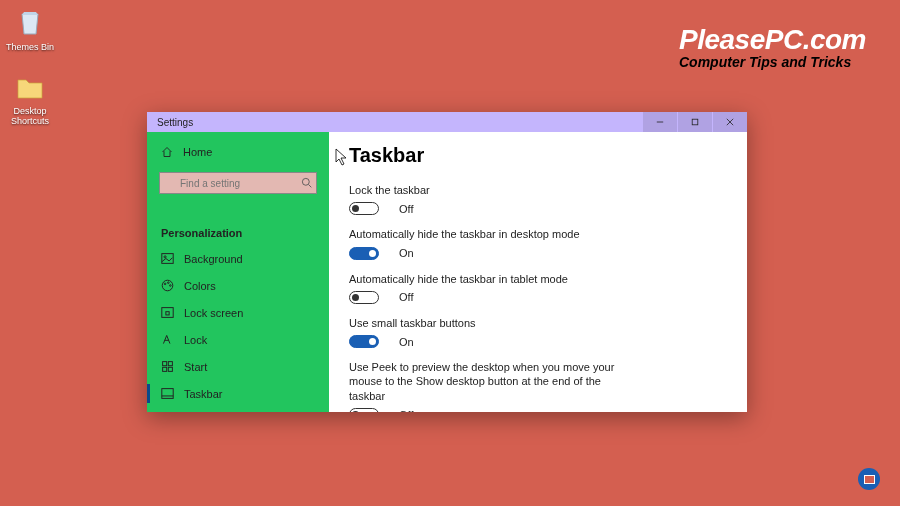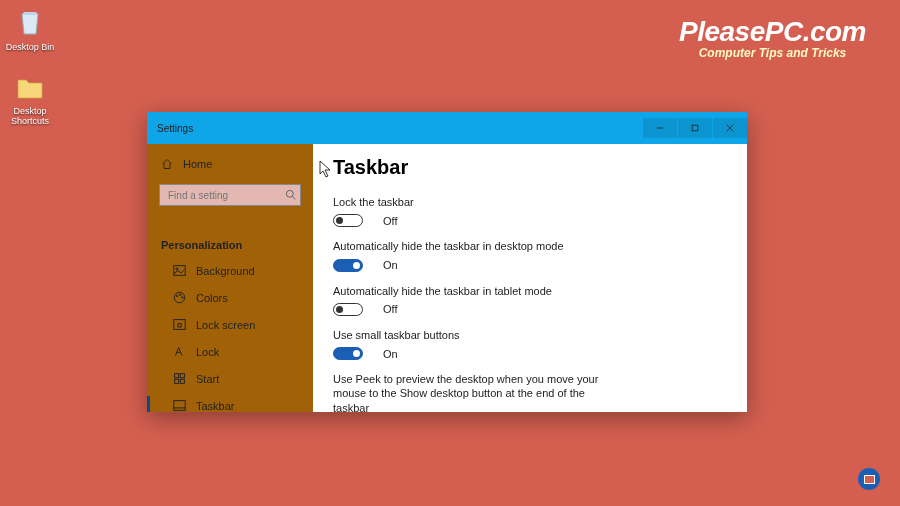--- a/index.html
+++ b/index.html
@@ -2,39 +2,39 @@
 <html><head>
 <meta charset="utf-8">
 <style>
 * { margin: 0; padding: 0; box-sizing: border-box; font-family: "Segoe UI", Arial, sans-serif; }
 body { width: 900px; height: 506px; background: #d45f50; position: relative; overflow: hidden; }
 
 .desktop-icon { position: absolute; width: 52px; text-align: center; cursor: pointer; }
 .desktop-icon .ic { width: 36px; height: 36px; margin: 0 auto 2px; }
 .desktop-icon .lbl { font-size: 9px; color: #fff; text-shadow: 0 1px 2px rgba(0,0,0,.7); line-height: 1.15; }
 
-.watermark { position: absolute; right: 34px; top: 16px; text-align: center; color: #fff; }
+.watermark { position: absolute; right: 34px; top: 24px; text-align: left; color: #fff; }
 .watermark .t { font-size: 28px; font-weight: 700; font-style: italic; letter-spacing: -0.5px; }
-.watermark .s { font-size: 12px; font-weight: 700; font-style: italic; margin-top: -2px; color: #fef9c3; }
+.watermark .s { font-size: 14px; font-weight: 700; font-style: italic; margin-top: -2px; color: #000000; }
 
 .window { position: absolute; left: 147px; top: 112px; width: 600px; height: 300px; background: #fff; box-shadow: 0 6px 22px rgba(0,0,0,.35); display: flex; flex-direction: column; }
-.titlebar { height: 32px; display: flex; align-items: center; background: #0ea5e9; font-size: 10px; color: #222; }
+.titlebar { height: 20px; display: flex; align-items: center; background: #c4b5fd; font-size: 10px; color: #222; }
 .titlebar .title { padding-left: 10px; flex: 1; }
 .titlebar .btn { width: 34px; height: 20px; display: flex; align-items: center; justify-content: center; background: rgba(0,0,0,.1); margin-left: 1px; }
 .titlebar .btn svg { width: 8px; height: 8px; stroke: #222; stroke-width: 1; fill: none; }
 
 .body { flex: 1; display: flex; overflow: hidden; }
-.sidebar { width: 166px; background: #a16207; padding: 8px 0; font-size: 11px; color: #222; }
+.sidebar { width: 182px; background: #22c55e; padding: 8px 0; font-size: 11px; color: #222; }
 .home { display: flex; align-items: center; gap: 10px; padding: 6px 14px; cursor: pointer; }
 .home svg { width: 12px; height: 12px; stroke: #222; fill: none; stroke-width: 1.2; }
 .search { margin: 8px 12px; position: relative; }
-.search input { width: 100%; height: 22px; border: 1px solid #888; background: #e3b8b2; font-size: 10px; padding: 0 20px 0 8px; outline: none; }
+.search input { width: 100%; height: 22px; border: 1px solid #888; background: #e3b8b2; font-size: 10px; padding: 0 20px 0 20px; outline: none; }
 .search svg { position: absolute; right: 5px; top: 5px; width: 11px; height: 11px; stroke: #555; fill: none; stroke-width: 1.3; }
 .category { font-weight: 700; font-size: 11px; padding: 8px 14px 6px; margin-top: 25px; }
-.navitem { display: flex; align-items: center; gap: 10px; padding: 7px 26px; cursor: pointer; position: relative; }
+.navitem { display: flex; align-items: center; gap: 10px; padding: 7px 14px; cursor: pointer; position: relative; }
 .navitem svg { width: 13px; height: 13px; stroke: #222; fill: none; stroke-width: 1.2; flex-shrink: 0; }
 .navitem.selected::before { content: ""; position: absolute; left: 0; top: 4px; bottom: 4px; width: 3px; background: #0a4a8a; }
 
 .content { flex: 1; padding: 12px 20px 10px; overflow: hidden; position: relative; }
 .content h1 { font-size: 20px; font-weight: 600; margin-bottom: 16px; }
 .setting { margin-bottom: 12px; }
 .setting .lbl { font-size: 11px; color: #222; margin-bottom: 5px; line-height: 1.3; max-width: 290px; }
 .toggle-row { display: flex; align-items: center; gap: 20px; }
 .toggle { width: 30px; height: 13px; border-radius: 7px; border: 1px solid #333; position: relative; cursor: pointer; background: #fff; }
 .toggle .knob { position: absolute; width: 7px; height: 7px; border-radius: 50%; background: #333; top: 2px; left: 2px; }
@@ -49,21 +49,21 @@
 </head>
 <body>
 
 <div class="desktop-icon" style="left:4px; top:4px">
   <div class="ic">
     <svg viewBox="0 0 36 36">
         <path d="M10 10 L26 10 L24 30 L12 30 Z" fill="#dce8f4" stroke="#9ab" stroke-width="1"></path>
         <path d="M12 8 L24 8 L26 11 L10 11 Z" fill="#c0d4e8"></path>
       </svg>
   </div>
-  <div class="lbl">Desktop Bin</div>
+  <div class="lbl">Themes Bin</div>
 </div>
 <div class="desktop-icon" style="left:4px; top:68px">
   <div class="ic">
     <svg viewBox="0 0 36 36">
         <path d="M6 12 L14 12 L17 15 L30 15 L30 30 L6 30 Z" fill="#f7d77a" stroke="#caa43a" stroke-width="0.7"></path>
       </svg>
   </div>
   <div class="lbl">Desktop Shortcuts</div>
 </div>
 

